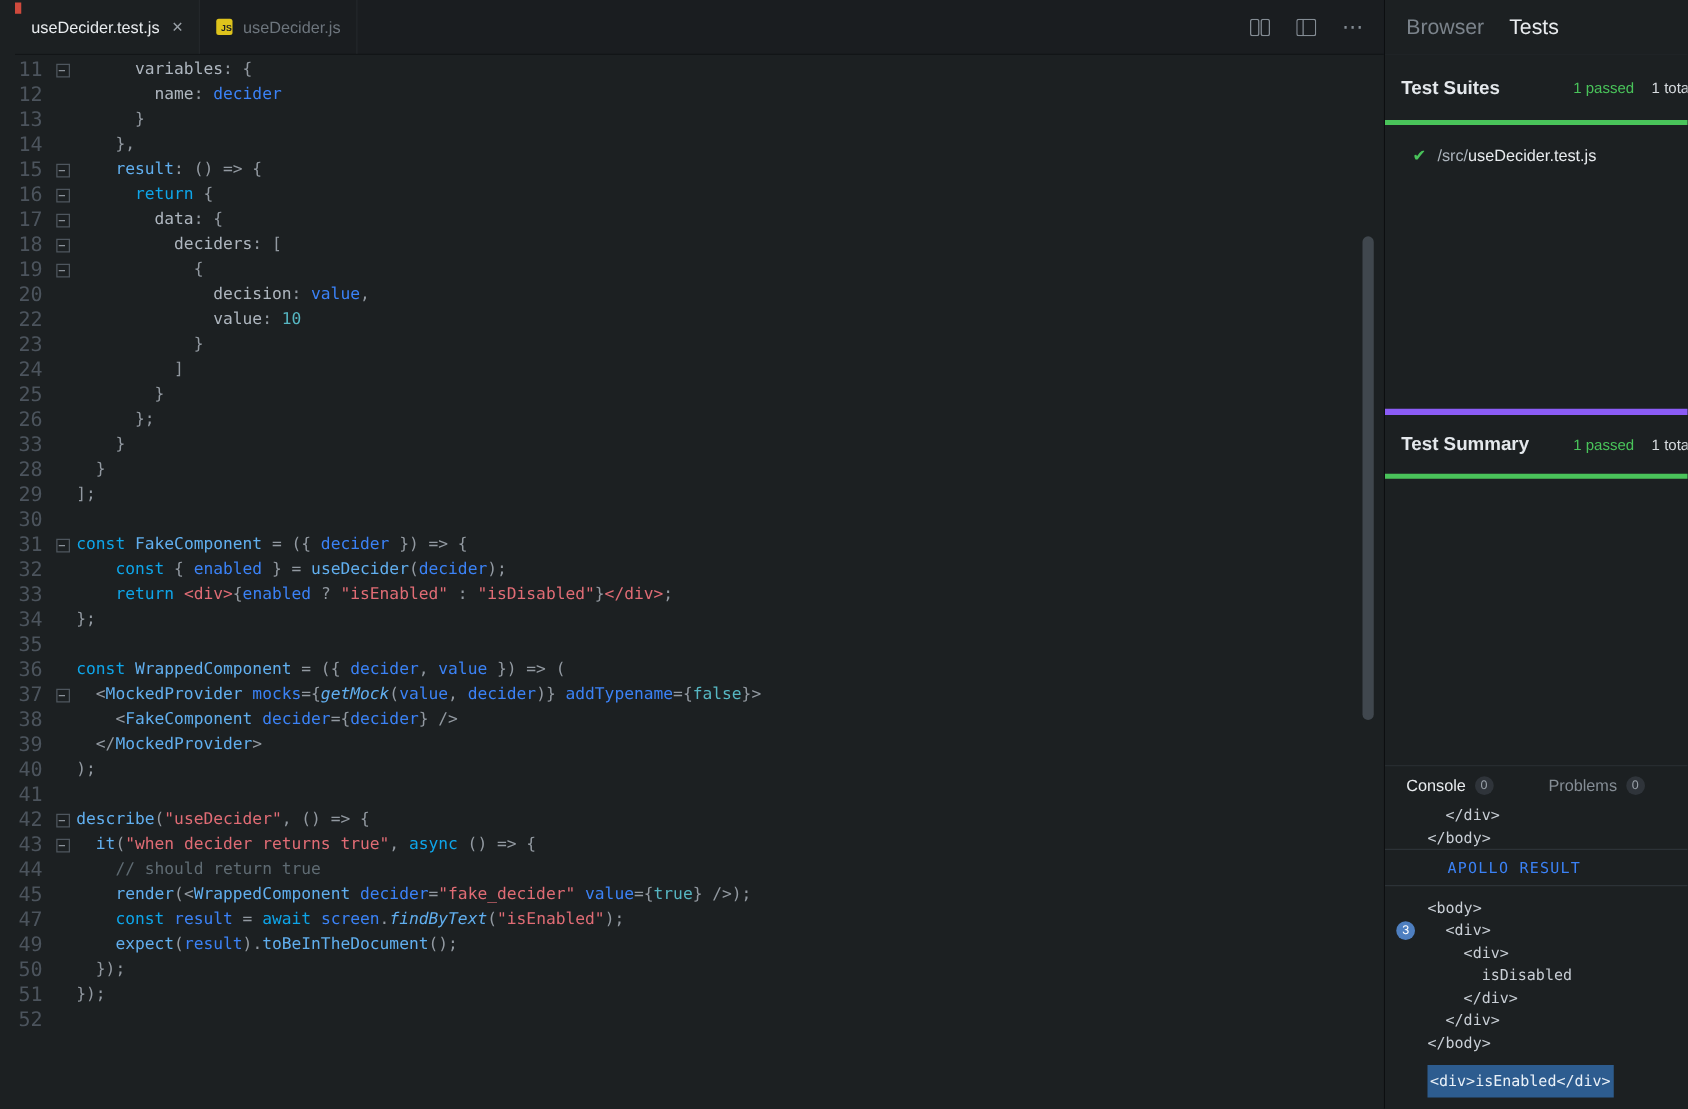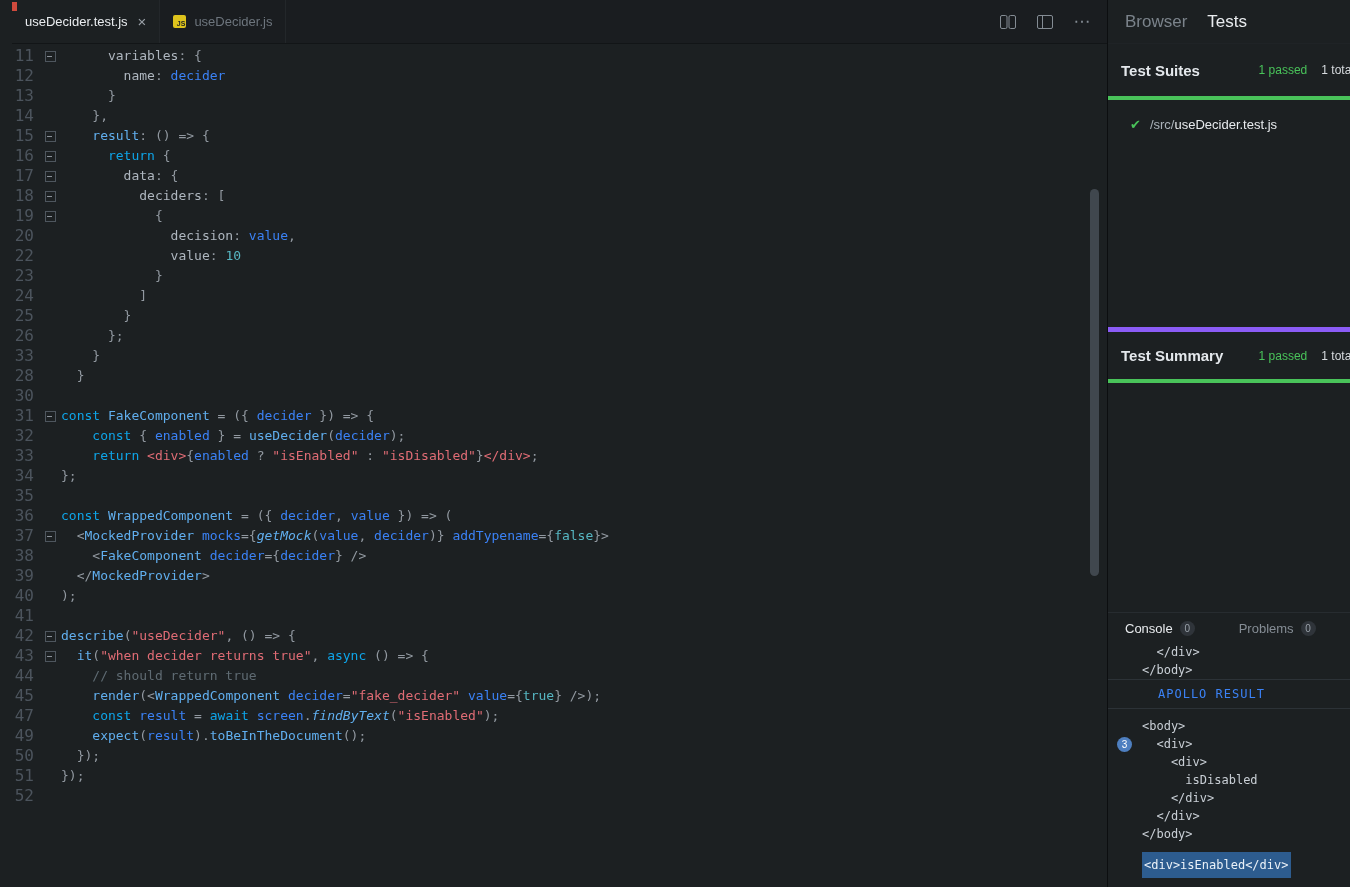--- a/index.html
+++ b/index.html
@@ -124,20 +124,21 @@
           <div class="line"><span class="ln">18</span><span class="fold on"></span><span class="lc"><span class="tk-prop">          deciders</span><span class="tk-pu">: [</span></span></div>
           <div class="line"><span class="ln">19</span><span class="fold on"></span><span class="lc"><span class="tk-pu">            {</span></span></div>
           <div class="line"><span class="ln">20</span><span class="fold"></span><span class="lc"><span class="tk-prop">              decision</span><span class="tk-pu">: </span><span class="tk-pl">value</span><span class="tk-pu">,</span></span></div>
           <div class="line"><span class="ln">22</span><span class="fold"></span><span class="lc"><span class="tk-prop">              value</span><span class="tk-pu">: </span><span class="tk-num">10</span></span></div>
           <div class="line"><span class="ln">23</span><span class="fold"></span><span class="lc"><span class="tk-pu">            }</span></span></div>
           <div class="line"><span class="ln">24</span><span class="fold"></span><span class="lc"><span class="tk-pu">          ]</span></span></div>
           <div class="line"><span class="ln">25</span><span class="fold"></span><span class="lc"><span class="tk-pu">        }</span></span></div>
           <div class="line"><span class="ln">26</span><span class="fold"></span><span class="lc"><span class="tk-pu">      };</span></span></div>
           <div class="line"><span class="ln">33</span><span class="fold"></span><span class="lc"><span class="tk-pu">    }</span></span></div>
           <div class="line"><span class="ln">28</span><span class="fold"></span><span class="lc"><span class="tk-pu">  }</span></span></div>
+          <div class="line"><span class="ln">29</span><span class="fold"></span><span class="lc"><span class="tk-pu">];</span></span></div>
           <div class="line"><span class="ln">30</span><span class="fold"></span><span class="lc"></span></div>
           <div class="line"><span class="ln">31</span><span class="fold on"></span><span class="lc"><span class="tk-kw">const</span><span class="tk-pl"> </span><span class="tk-cmp">FakeComponent</span><span class="tk-pu"> = ({ </span><span class="tk-pl">decider</span><span class="tk-pu"> }) =&gt; {</span></span></div>
           <div class="line"><span class="ln">32</span><span class="fold"></span><span class="lc"><span class="tk-kw">    const</span><span class="tk-pu"> { </span><span class="tk-pl">enabled</span><span class="tk-pu"> } = </span><span class="tk-fn">useDecider</span><span class="tk-pu">(</span><span class="tk-pl">decider</span><span class="tk-pu">);</span></span></div>
           <div class="line"><span class="ln">33</span><span class="fold"></span><span class="lc"><span class="tk-kw">    return</span><span class="tk-pl"> </span><span class="tk-tag">&lt;div&gt;</span><span class="tk-pu">{</span><span class="tk-pl">enabled</span><span class="tk-pu"> ? </span><span class="tk-str">"isEnabled"</span><span class="tk-pu"> : </span><span class="tk-str">"isDisabled"</span><span class="tk-pu">}</span><span class="tk-tag">&lt;/div&gt;</span><span class="tk-pu">;</span></span></div>
           <div class="line"><span class="ln">34</span><span class="fold"></span><span class="lc"><span class="tk-pu">};</span></span></div>
           <div class="line"><span class="ln">35</span><span class="fold"></span><span class="lc"></span></div>
           <div class="line"><span class="ln">36</span><span class="fold"></span><span class="lc"><span class="tk-kw">const</span><span class="tk-pl"> </span><span class="tk-cmp">WrappedComponent</span><span class="tk-pu"> = ({ </span><span class="tk-pl">decider</span><span class="tk-pu">, </span><span class="tk-pl">value</span><span class="tk-pu"> }) =&gt; (</span></span></div>
           <div class="line"><span class="ln">37</span><span class="fold on"></span><span class="lc"><span class="tk-pu">  &lt;</span><span class="tk-cmp">MockedProvider</span><span class="tk-pl"> mocks</span><span class="tk-pu">={</span><span class="tk-fni">getMock</span><span class="tk-pu">(</span><span class="tk-pl">value</span><span class="tk-pu">, </span><span class="tk-pl">decider</span><span class="tk-pu">)} </span><span class="tk-pl">addTypename</span><span class="tk-pu">={</span><span class="tk-num">false</span><span class="tk-pu">}&gt;</span></span></div>
           <div class="line"><span class="ln">38</span><span class="fold"></span><span class="lc"><span class="tk-pu">    &lt;</span><span class="tk-cmp">FakeComponent</span><span class="tk-pl"> decider</span><span class="tk-pu">={</span><span class="tk-pl">decider</span><span class="tk-pu">} /&gt;</span></span></div>
           <div class="line"><span class="ln">39</span><span class="fold"></span><span class="lc"><span class="tk-pu">  &lt;/</span><span class="tk-cmp">MockedProvider</span><span class="tk-pu">&gt;</span></span></div>

